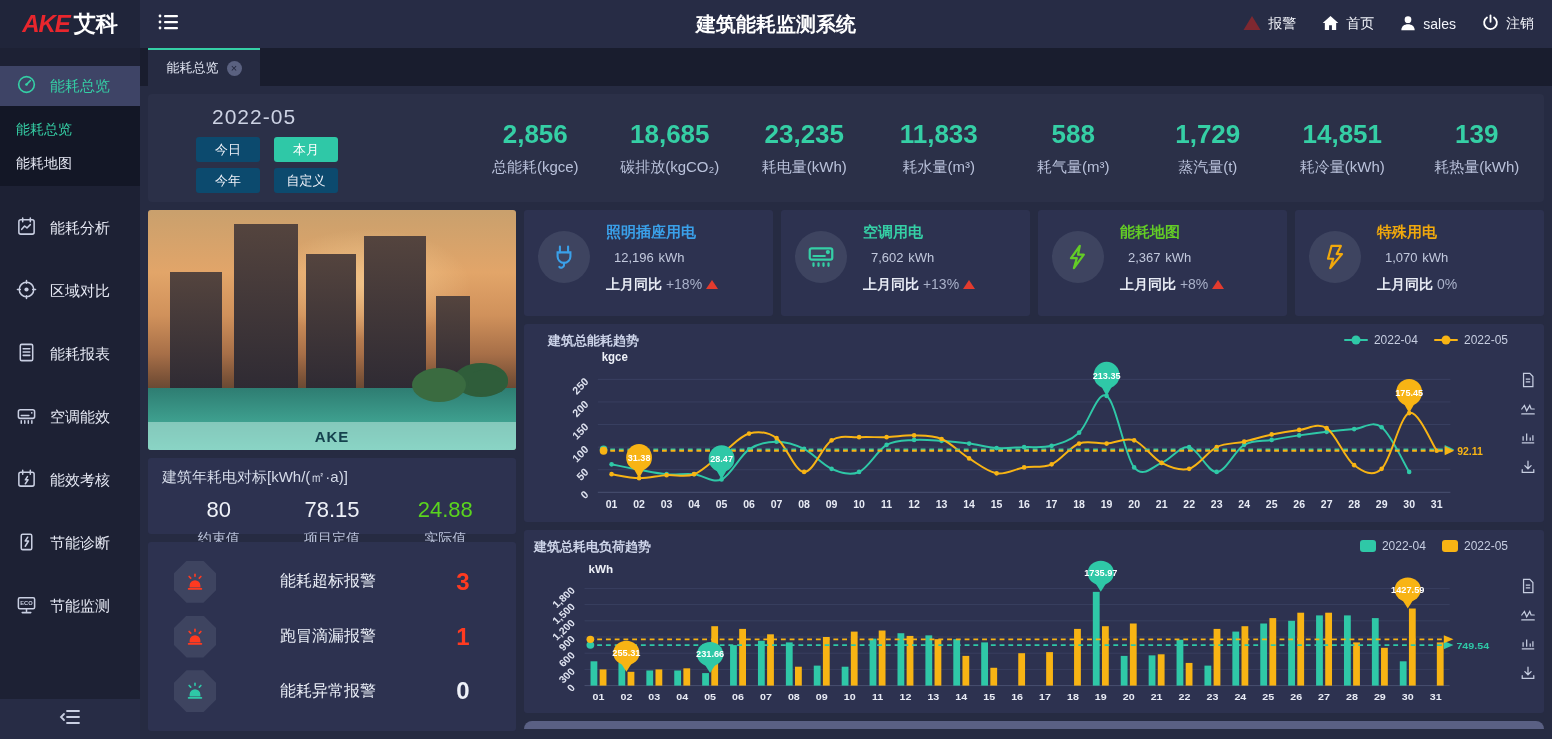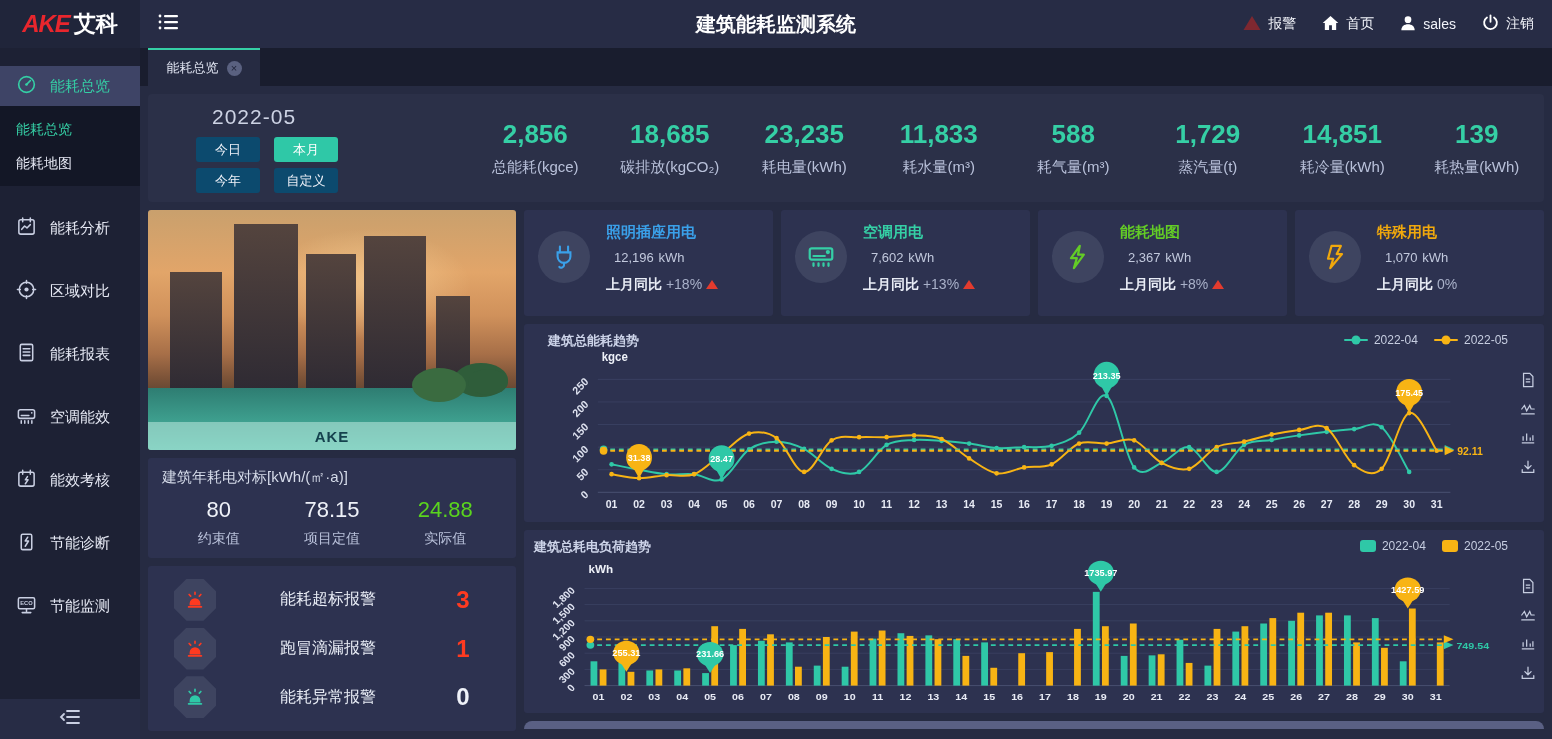--- a/index.html
+++ b/index.html
@@ -57,21 +57,21 @@
   .t1 { left:22px; width:52px; height:120px; }
   .t2 { left:86px; width:64px; height:168px; }
   .t3 { left:158px; width:50px; height:138px; }
   .t4 { left:216px; width:62px; height:156px; }
   .t5 { left:288px; width:34px; height:96px; }
   .tree { position:absolute; bottom:22%; width:54px; height:34px; border-radius:50%; background:#2f5d3a; }
   .tr1 { right:8px; } .tr2 { right:50px; bottom:20%; background:#3a6b40; } .tr3 { left:320px; bottom:23%; width:40px; height:26px; }
   .caption { position:absolute; left:0; bottom:0; width:100%; height:28px; background:rgba(182,229,219,.58); display:flex; align-items:center; justify-content:center; font-weight:bold; font-size:15px; color:#15424e; letter-spacing:1px; }
 
   .panel { background:#2d3250; border-radius:3px; }
-  .bench { margin-top:8px; height:100px; padding:10px 14px 0; }
+  .bench { margin-top:8px; height:76px; padding:10px 14px 0; }
   .bench-title { font-size:15px; color:#d5dbe9; }
   .bench-row { display:flex; margin-top:10px; }
   .bench-item { flex:1; text-align:center; }
   .bench-item .v { font-size:22px; color:#eef1f8; }
   .bench-item.ok .v { color:#5ad41e; }
   .bench-item .l { font-size:14px; color:#b9c1da; margin-top:7px; }
 
   .alarm-panel { margin-top:8px; flex:1; display:flex; flex-direction:column; justify-content:space-evenly; padding:6px 30px 6px 26px; }
   .alarm-row { display:flex; align-items:center; }
   .oct { width:42px; height:42px; background:#3e4460; clip-path:polygon(30% 0,70% 0,100% 30%,100% 70%,70% 100%,30% 100%,0 70%,0 30%); display:flex; align-items:center; justify-content:center; }

